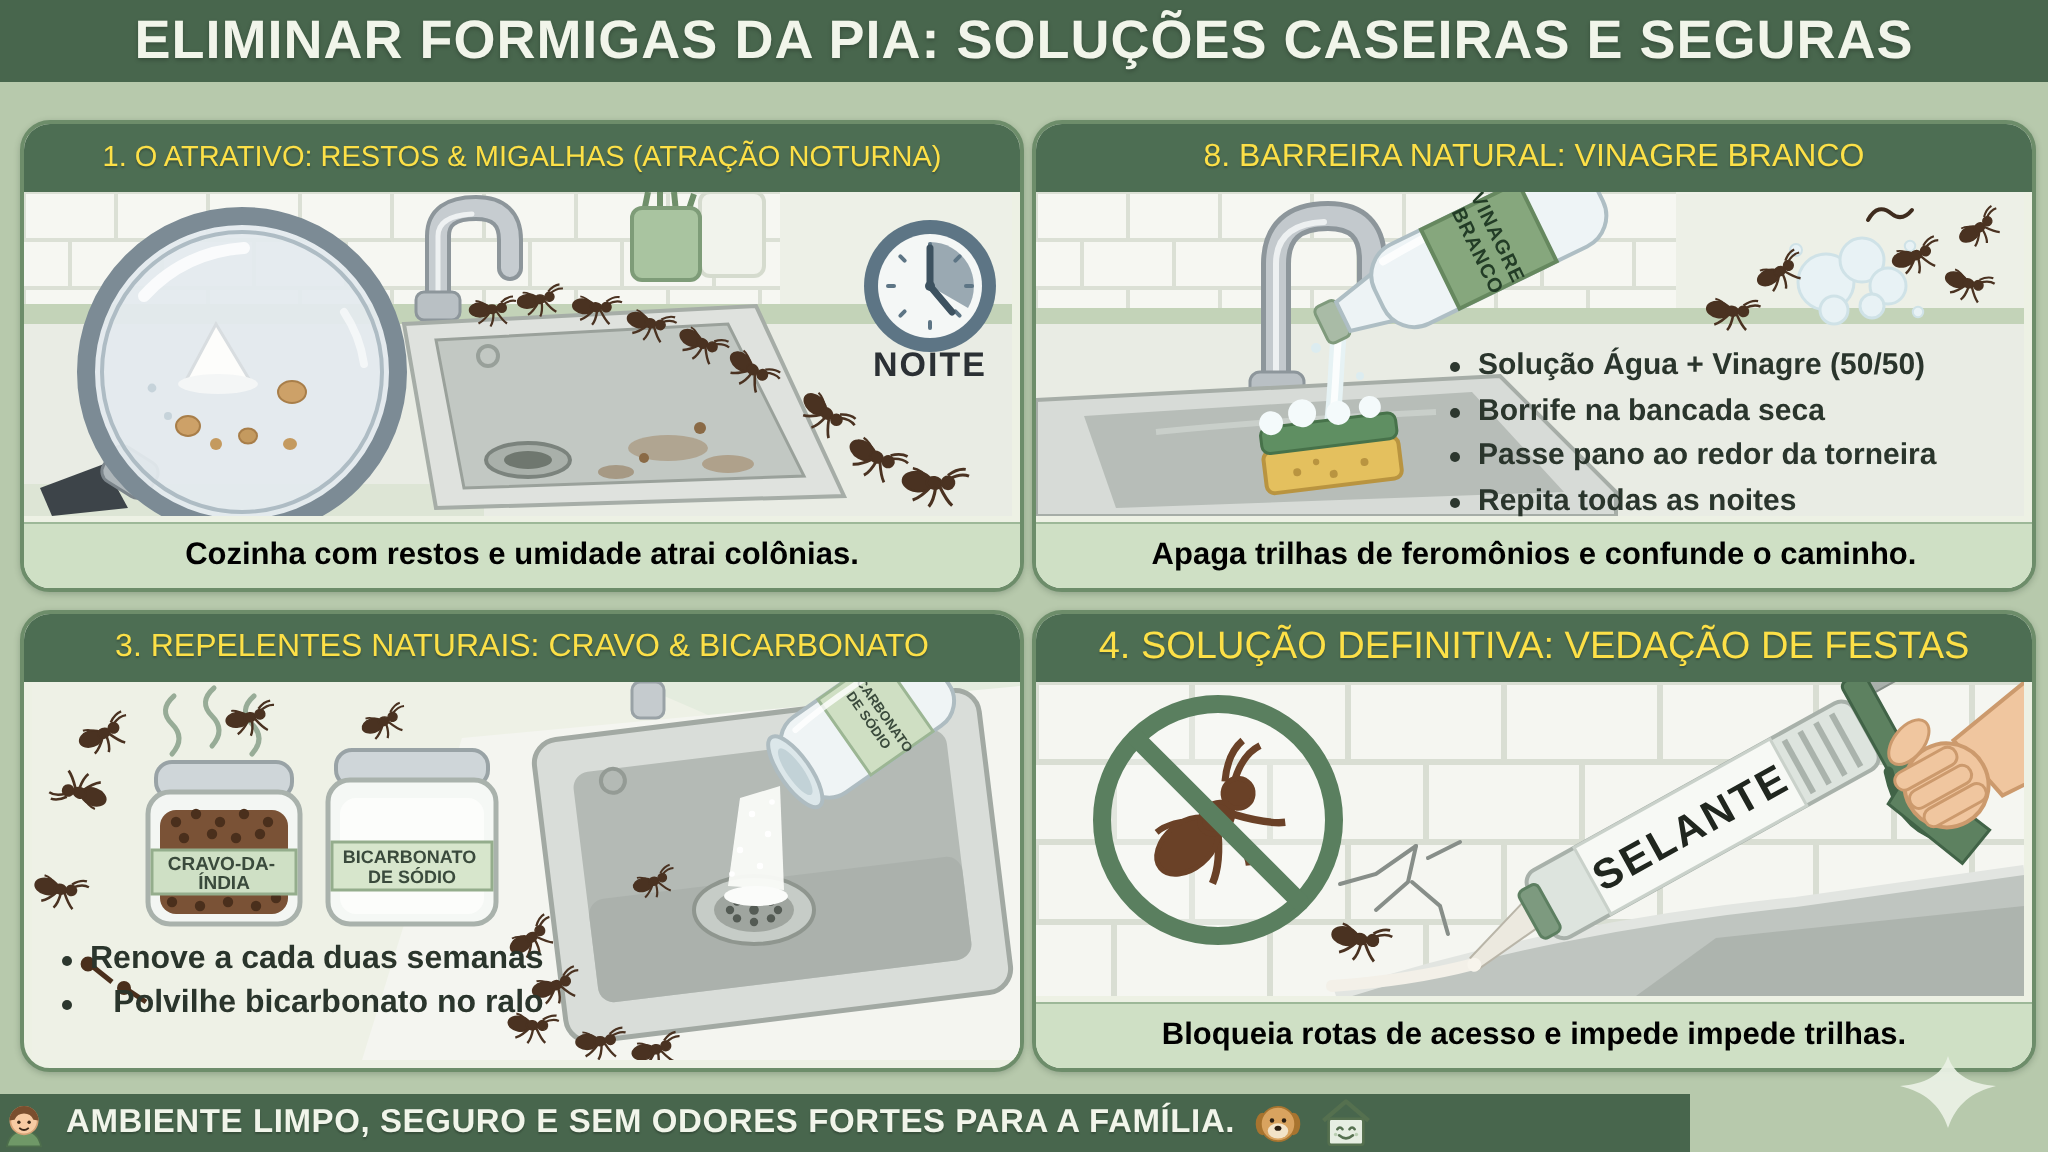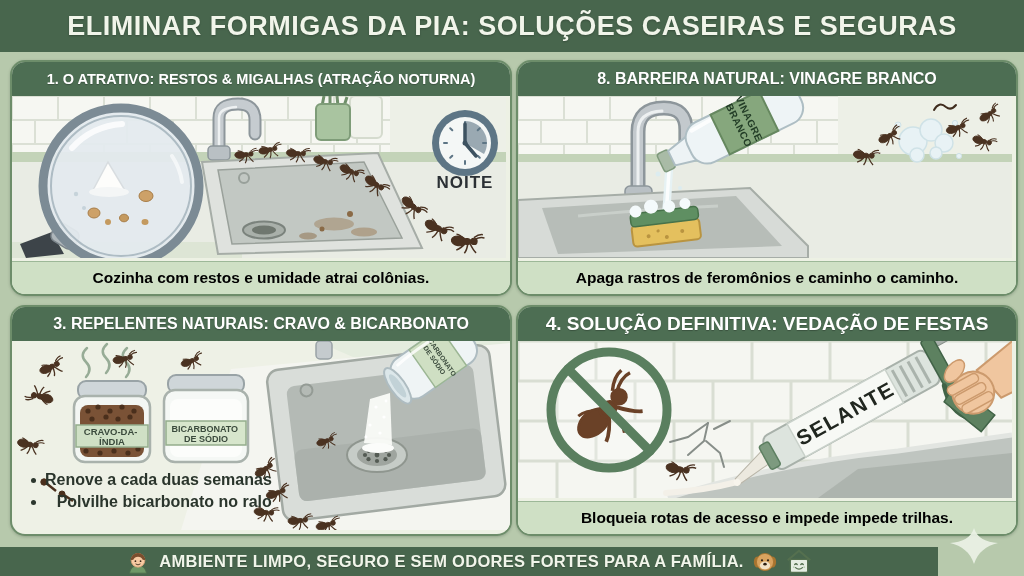--- a/index.html
+++ b/index.html
@@ -2,60 +2,60 @@
 <html><head>
 <meta charset="utf-8">
 <style>
   html,body{margin:0;padding:0;}
   body{
     width:1024px;height:576px;position:relative;overflow:hidden;
     background:#b7c9ac;
     font-family:"Liberation Sans", sans-serif;
   }
   .topbar{
-    position:absolute;left:0;top:0;width:1024px;height:52px;
+    position:absolute;left:0;top:0;width:1024px;height:41px;
     background:#48664d;display:flex;align-items:center;justify-content:center;
   }
   .topbar span{
     color:#f1f5ea;font-size:27px;font-weight:bold;letter-spacing:.5px;
     text-shadow:0 1px 2px rgba(0,0,0,.25);white-space:nowrap;
   }
   .panel{
     position:absolute;background:#edf1e4;border:2px solid #6d8d6a;border-radius:15px;
     overflow:hidden;box-shadow:0 1px 3px rgba(30,50,35,.25);
   }
   #panel1{left:10px;top:60px;width:498px;height:232px;}
   #panel2{left:516px;top:60px;width:498px;height:232px;}
   #panel3{left:10px;top:305px;width:498px;height:227px;text-align:right;}
   #panel4{left:516px;top:305px;width:498px;height:227px;}
   .panel-header{
     height:34px;background:#4d6e53;display:flex;align-items:center;justify-content:center;
   }
-  .panel-header span{color:#ffffff;font-weight:bold;font-size:16px;white-space:nowrap;
+  .panel-header span{color:#fde047;font-weight:normal;font-size:16px;white-space:nowrap;
     text-shadow:0 1px 1px rgba(0,0,0,.25);}
   #panel1 .panel-header span{font-size:14.5px;}
   #panel4 .panel-header span{font-size:19px;}
   .panel-body{position:absolute;left:0;top:34px;right:0;}
   .panel-caption{
     position:absolute;left:0;right:0;bottom:0;height:32px;background:#cfe0c5;
     border-top:1px solid #9db898;display:flex;align-items:center;justify-content:center;
   }
   .panel-caption span{color:#000000;font-size:15.5px;font-weight:bold;white-space:nowrap;}
   ul.bullets{position:absolute;margin:0;padding:0;list-style:none;z-index:5;}
   ul.bullets li{position:relative;padding-left:15px;font-weight:bold;color:#2a352c;white-space:nowrap;}
   ul.bullets .dot{position:absolute;left:1px;width:5px;height:5px;border-radius:50%;background:#2c372e;}
   #panel2 ul.bullets{left:206px;top:110px;}
   #panel2 ul.bullets li{font-size:15px;line-height:22.5px;}
   #panel2 ul.bullets .dot{top:9px;}
   #panel3 ul.bullets{left:18px;top:162px;}
   #panel3 ul.bullets li{font-size:16px;line-height:22px;}
   #panel3 ul.bullets .dot{top:9px;}
   .footerbar{
-    position:absolute;left:0;top:547px;width:938px;height:29px;background:#48664d;
-    display:flex;align-items:center;justify-content:center;gap:9px;
+    position:absolute;left:0;top:547px;width:845px;height:29px;background:#48664d;
+    display:flex;align-items:center;justify-content:flex-start;gap:9px;
   }
   .footerbar span.ftext{color:#f1f5ea;font-size:16.5px;font-weight:bold;letter-spacing:.3px;white-space:nowrap;
     text-shadow:0 1px 1px rgba(0,0,0,.25);}
   .artifact{position:absolute;left:948px;top:526px;z-index:9;}
 </style>
 </head>
 <body>
 
 <svg width="0" height="0" style="position:absolute" aria-hidden="true">
   <defs>
@@ -261,22 +261,28 @@
       <path d="M416,14 q5,-9 12,-3 q5,4 10,-2" stroke="#3f2c1e" stroke-width="2" fill="none" stroke-linecap="round"></path>
       <g style="color:#4a3221">
         <use href="#ant" transform="translate(348,60) rotate(10) scale(.85)"></use>
         <use href="#ant" transform="translate(372,40) rotate(-25) scale(.8)"></use>
         <use href="#ant" transform="translate(440,32) rotate(-15) scale(.8)"></use>
         <use href="#ant" transform="translate(466,46) rotate(20) scale(.78)"></use>
         <use href="#ant" transform="translate(472,18) rotate(-30) scale(.75)"></use>
       </g>
     </svg>
   </div>
+  <ul class="bullets">
+    <li><span class="dot"></span><span>Solução Água + Vinagre (50/50)</span></li>
+    <li><span class="dot"></span><span>Borrife na bancada seca</span></li>
+    <li><span class="dot"></span><span>Passe pano ao redor da torneira</span></li>
+    <li><span class="dot"></span><span>Repita todas as noites</span></li>
+  </ul>
   <div class="panel-caption">
-    <span>Apaga rastros de feromônios e caminho o caminho.</span>
+    <span>Apaga trilhas de feromônios e confunde o caminho.</span>
   </div>
 </div>
 
 <div class="panel" id="panel3">
   <div class="panel-header">
     <span>3. REPELENTES NATURAIS: CRAVO &amp; BICARBONATO</span>
   </div>
   <div class="panel-body">
     <svg width="494" height="189" viewBox="0 0 494 189">
       <rect x="0" y="0" width="494" height="189" fill="#eef1e6"></rect>

